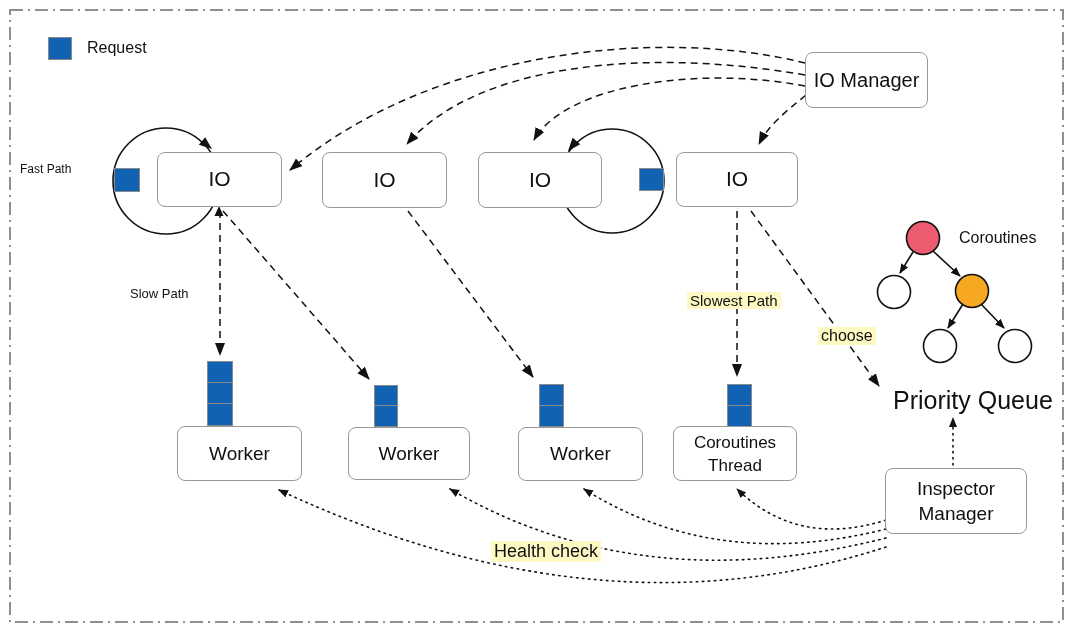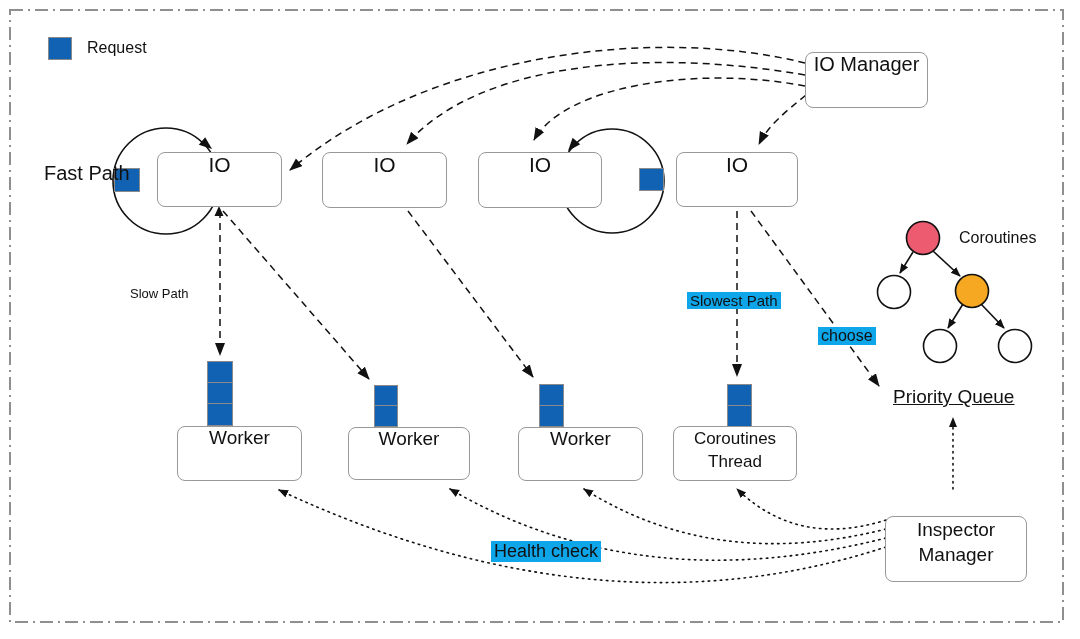--- a/index.html
+++ b/index.html
@@ -4,28 +4,28 @@
 <style>
   html,body { margin:0; padding:0; background:#fff; }
   body { width:1080px; height:639px; overflow:hidden;
          font-family:"Liberation Sans", sans-serif; color:#111; }
   #stage { position:relative; width:1080px; height:639px;padding-left:13px; }
   #wires { position:absolute; left:0; top:0; z-index:1; }
 
   .box { position:absolute; z-index:2; box-sizing:border-box;
          background:#fff; border:1.6px solid var(--box-border-gray,#999);
          border-radius:8px; display:flex; flex-direction:column;
-         align-items:center; justify-content:flex-start; text-align:center;
+         align-items:center; justify-content:center; text-align:center;
          font-size:20px; line-height:1.15; }
   .box.small-text { font-size:17px; line-height:23px; }
   .box.inspector  { font-size:19px; line-height:25px; }
   .box.worker     { font-size:19px;margin-left:20px; }
 
   .label { position:absolute; z-index:3; white-space:nowrap; }
-  .label.bg { background:#0ea5e9; padding:0 3px; }
+  .label.bg { background:#fef9c3; padding:0 3px; }
 
   .sq { box-sizing:border-box; background:var(--request-blue,#1262B3);
         border:1.5px solid #8a8a8a; }
   .sq.alone { position:absolute; z-index:2; }
   .stack { position:absolute; z-index:2; display:flex; flex-direction:column; }
   .stack .sq { width:100%; flex:1; }
   .stack .sq + .sq { margin-top:-1.5px; }
 
   svg .solid  { fill:none; stroke:#111; stroke-width:1.6; }
   svg .dash   { fill:none; stroke:#111; stroke-width:1.5; stroke-dasharray:7 5; }
@@ -84,26 +84,26 @@
     <path class="dots" marker-end="url(#m-arrow-s)" d="M 953 489 L 953 418"></path>
     <path class="dots" marker-end="url(#m-arrow-s)" d="M 886 547 Q 600 640 279 490"></path>
     <path class="dots" marker-end="url(#m-arrow-s)" d="M 886 538 Q 640 600 450 489"></path>
     <path class="dots" marker-end="url(#m-arrow-s)" d="M 886 529 Q 715 572 584 489"></path>
     <path class="dots" marker-end="url(#m-arrow-s)" d="M 886 520 Q 798 548 737 489"></path>
   </svg>
 
   <div class="sq alone" style="left:48px; top:37px; width:24px; height:23px;"></div>
   <div class="label" style="left:87px; top:39px; font-size:16px;">Request</div>
 
-  <div class="label" style="left:44px;  top:162px; font-size:20px;">Fast Path</div>
+  <div class="label" style="left:20px;  top:162px; font-size:12px;">Fast Path</div>
   <div class="label" style="left:130px; top:286px; font-size:13px;">Slow Path</div>
   <div class="label bg" style="left:687px; top:292px; font-size:15px;">Slowest Path</div>
   <div class="label bg" style="left:818px; top:327px; font-size:16px;">choose</div>
   <div class="label" style="left:959px; top:229px; font-size:16px;">Coroutines</div>
-  <div class="label" style="left:893px; top:386px; font-size:19px;text-decoration:underline;">Priority Queue</div>
+  <div class="label" style="left:893px; top:386px; font-size:25px;">Priority Queue</div>
   <div class="label bg" style="left:447px; top:541px; font-size:18px;margin-left:44px;">Health check</div>
 
   <div class="sq alone" style="left:114px; top:168px; width:26px; height:24px;"></div>
   <div class="sq alone" style="left:639px; top:168px; width:25px; height:23px;"></div>
 
   <div class="box" style="left:805px; top:52px; width:123px; height:56px;">
     <span>IO Manager</span>
   </div>
   <div class="box" style="left:157px; top:152px; width:125px; height:55px; font-size:21px;">
     <span>IO</span>
@@ -143,18 +143,18 @@
     <span>Worker</span>
   </div>
   <div class="box worker" style="left:498px; top:427px; width:125px; height:54px;">
     <span>Worker</span>
   </div>
   <div class="box small-text" style="left:673px; top:426px; width:124px; height:55px;">
     <span>Coroutines</span>
     <span>Thread</span>
   </div>
 
-  <div class="box inspector" style="left:885px; top:516px; width:142px; height:66px;">
+  <div class="box inspector" style="left:885px; top:468px; width:142px; height:66px;">
     <span>Inspector</span>
     <span>Manager</span>
   </div>
 
 </div>
 
 </body></html>

